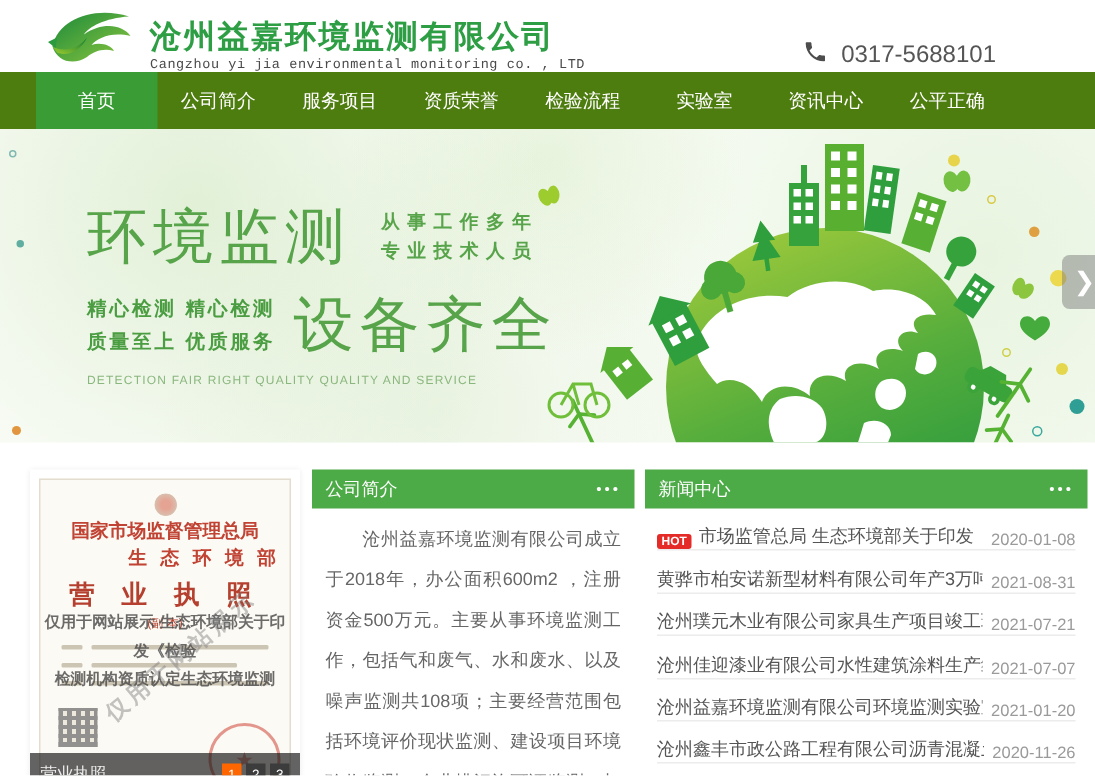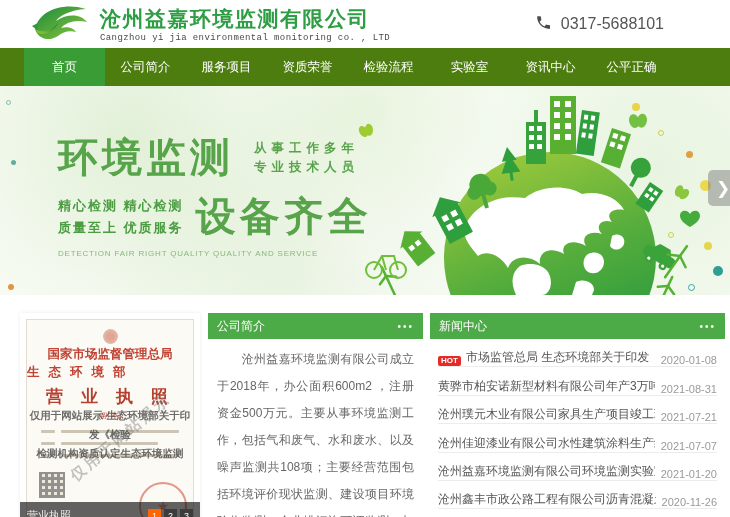--- a/index.html
+++ b/index.html
@@ -2,21 +2,21 @@
 <html><head>
 <meta charset="utf-8">
 <style>
   * { margin:0; padding:0; box-sizing:border-box; }
   html,body { width:730px; height:517px; overflow:hidden; background:#fff;
     font-family:"Liberation Sans","DejaVu Sans",sans-serif; }
   .page { position:relative; width:730px; height:517px; overflow:hidden; background:#fff; }
 
   
   .header { position:absolute; top:0; left:0; width:730px; height:48px; background:#fff;
-    display:flex; align-items:center; }
+    display:flex; align-items:flex-end; }
   .logo { margin-left:28px; width:66px; height:44px; display:flex; align-items:center; }
   .brand { margin-left:6px; }
   .brand-cn { font-family:"DejaVu Serif","Liberation Serif",serif; font-weight:bold;
     font-size:21px; color:#2e9e44; letter-spacing:1.5px; line-height:26px; }
   .brand-en { font-family:"Liberation Mono","DejaVu Sans Mono",monospace;
     font-size:9px; color:#4a4a4a; letter-spacing:.4px; margin-top:1px; }
   .phone { margin-left:auto; margin-right:66px; display:flex; align-items:center; gap:9px;
     color:#555; font-size:16px; }
 
   
@@ -30,21 +30,21 @@
   .banner { position:absolute; top:86px; left:0; width:730px; height:209px; overflow:hidden;
     background:
       radial-gradient(circle at 18% 25%, rgba(205,229,187,.55), transparent 38%),
       radial-gradient(circle at 50% 10%, rgba(219,237,203,.6), transparent 32%),
       radial-gradient(circle at 40% 90%, rgba(214,232,199,.45), transparent 40%),
       radial-gradient(circle at 90% 40%, rgba(213,235,199,.5), transparent 45%),
       #fbfdf9; }
   .banner-art { position:absolute; right:0; top:0; }
   .banner-text { position:absolute; left:58px; top:44px; }
   .bt-row1 { display:flex; align-items:center; gap:20px; }
-  .bt-big { font-size:40px; font-weight:bold; color:#57a44a; letter-spacing:4px; white-space:nowrap; }
+  .bt-big { font-size:40px; font-weight:normal; color:#57a44a; letter-spacing:4px; white-space:nowrap; }
   .bt-side { font-size:12.5px; font-weight:bold; color:#57a44a; letter-spacing:5px;
     line-height:19px; white-space:nowrap; }
   .bt-row2 { display:flex; align-items:center; gap:12px; margin-top:4px; }
   .bt-small2 { font-size:13px; font-weight:bold; color:#4b9d42; letter-spacing:2px;
     line-height:22px; white-space:nowrap; }
   .bt-en { margin-top:5px; font-size:8px; color:#8ab77e; letter-spacing:.8px; white-space:nowrap; }
   .dot { position:absolute; border-radius:50%; }
   .next-btn { position:absolute; right:-8px; top:84px; width:30px; height:36px; border-radius:5px;
     background:rgba(125,125,125,.5); color:#fff; font-size:17px; display:flex;
     align-items:center; justify-content:center; cursor:pointer; }
@@ -54,21 +54,21 @@
 
   
   .cert-panel { position:relative; width:180px; height:216px; background:#fff; padding:6px;
     box-shadow:0 0 4px rgba(0,0,0,.08); margin-right:8px; }
   .cert-paper { position:relative; width:100%; height:204px; background:#fcfaf4;
     border:1px solid #e4ddcf; overflow:hidden; cursor:pointer; }
   .cert-emblem { width:15px; height:15px; border-radius:50%; margin:9px auto 2px;
     background:radial-gradient(circle, #e5a493 30%, #d9bfae 70%, transparent 75%); }
   .cert-red1 { text-align:center; font-family:"DejaVu Serif","Liberation Serif",serif;
     font-weight:bold; font-size:12.5px; color:#c04334; white-space:nowrap; }
-  .cert-red2 { text-align:left; font-family:"DejaVu Serif","Liberation Serif",serif;
+  .cert-red2 { text-align:right; font-family:"DejaVu Serif","Liberation Serif",serif;
     font-weight:bold; font-size:12.5px; color:#c04334; letter-spacing:9px; margin-top:1px; white-space:nowrap; }
   .cert-title { text-align:center; font-family:"DejaVu Serif","Liberation Serif",serif;
     font-weight:bold; font-size:17px; color:#b5402f; letter-spacing:6px; margin-top:4px; white-space:nowrap; }
   .cert-sub { text-align:center; font-size:8px; color:#b5402f; margin-top:2px; }
   .bar-row { display:flex; gap:6px; padding:0 14px; margin-top:9px; }
   .bar { height:3px; background:#ccc5b4; border-radius:1px; }
   .cert-overlay { position:absolute; left:0; right:0; top:86px; text-align:center;
     font-size:10.5px; font-weight:bold; color:rgba(70,70,70,.8); line-height:19px; }
   .cert-watermark { position:absolute; left:-6px; top:108px; width:200px; text-align:center;
     transform:rotate(-40deg); font-size:15px; color:rgba(125,125,125,.45); letter-spacing:3px;

